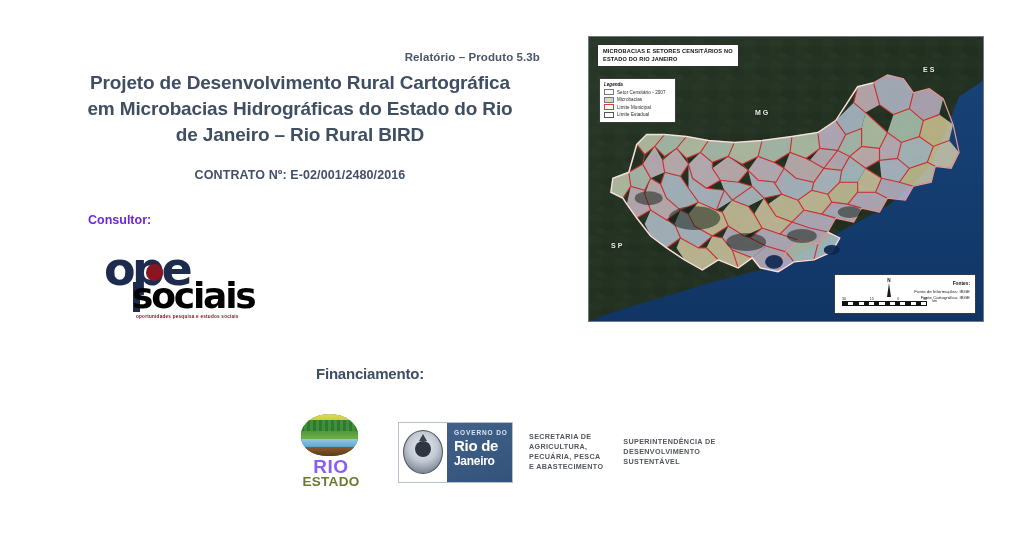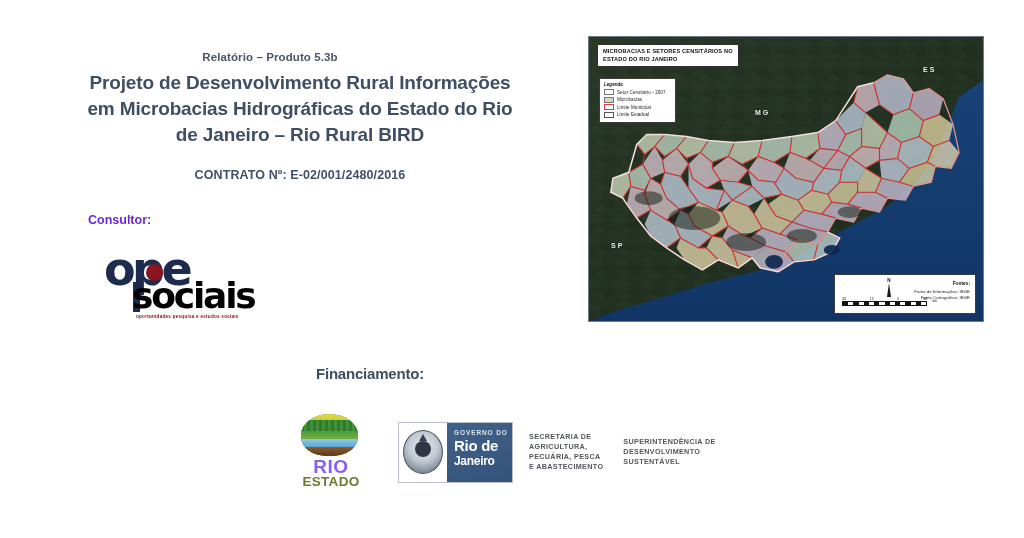--- a/index.html
+++ b/index.html
@@ -16,21 +16,21 @@
     font-family: "Liberation Sans", sans-serif;
     color: #3d4a5c;
   }
 
   
   .report-label {
     position: absolute;
     left: 0;
     top: 51px;
     width: 540px;
-    text-align: center;
+    text-align: right;
     font-size: 11.5px;
     font-weight: bold;
     color: #4a5568;
     letter-spacing: .1px;
   }
 
   .main-title {
     position: absolute;
     left: 60px;
     top: 70px;
@@ -454,21 +454,21 @@
     z-index: 6;
     text-shadow: 0 0 2px rgba(0,0,0,.8);
   }
 </style>
 </head>
 <body>
 
 <div class="report-label">Relatório – Produto 5.3b</div>
 
 <div class="main-title">
-  <div>Projeto de Desenvolvimento Rural Informações</div>
+  <div>Projeto de Desenvolvimento Rural Cartográfica</div>
   <div>em Microbacias Hidrográficas do Estado do Rio</div>
   <div>de Janeiro – Rio Rural BIRD</div>
 </div>
 
 <div class="contract">CONTRATO Nº: E-02/001/2480/2016</div>
 
 <div class="consultor-label">Consultor:</div>
 
 <div class="ope-logo">
   <div class="ope-word">ope</div>

